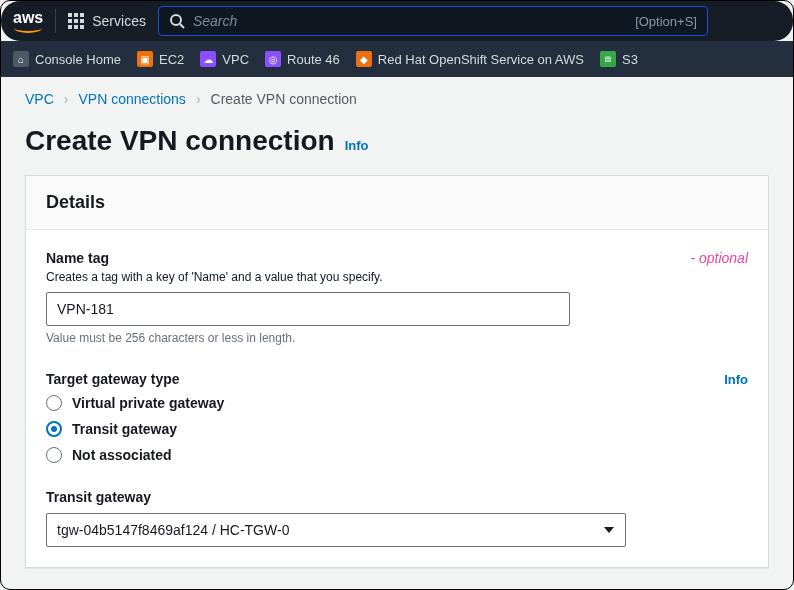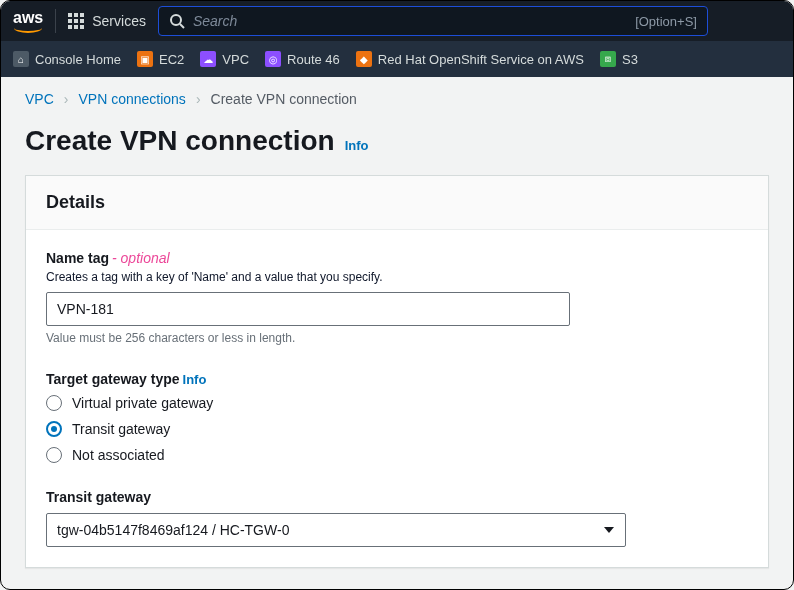--- a/index.html
+++ b/index.html
@@ -12,20 +12,21 @@
   border: 1px solid #000;
   border-radius: 10px;
 }
 .top-nav {
   background: #161d26;
   height: 40px;
   display: flex;
   align-items: center;
   padding: 0 12px;
   gap: 12px;
+  border-radius: 19px;
 }
 .aws-logo {
   color: #fff;
   font-weight: 700;
   font-size: 16px;
   display: flex;
   align-items: center;
   gap: 2px;
 }
 .aws-logo .smile {
@@ -136,36 +137,36 @@
 }
 .panel-header {
   padding: 16px 20px;
   border-bottom: 1px solid #eaeded;
   background: #fafafa;
   font-size: 18px;
   font-weight: 700;
   color: #16191f;
 }
 .panel-body { padding: 20px; }
-.field-label { font-size: 14px; font-weight: 700; color: #16191f; display: flex; gap: 3px; align-items: baseline; }
+.field-label { font-size: 14px; font-weight: 700; color: #16191f; display: flex; gap: 3px; align-items: baseline; justify-content: space-between; }
 .optional { font-weight: 400; font-style: italic; color: #ec4899; }
 .field-desc { font-size: 12px; color: #0f172a; margin-top: 4px; }
 .text-input {
   width: 524px;
   height: 34px;
   border: 1px solid #687078;
   border-radius: 2px;
   padding: 0 10px;
   font-size: 14px;
   margin-top: 8px;
   color: #16191f;
 }
 .constraint { font-size: 12px; color: #687078; margin-top: 5px; }
 .radio-group { margin-top: 8px; display: flex; flex-direction: column; gap: 10px; }
-.radio-row { display: flex; align-items: flex-end; gap: 10px; cursor: pointer; }
+.radio-row { display: flex; align-items: flex-end; gap: 10px; cursor: pointer; font-weight: bold; }
 .radio {
   width: 16px; height: 16px; border-radius: 50%;
   border: 1px solid #687078; display: inline-flex;
   align-items: center; justify-content: center;
 }
 .radio.checked { border-color: #0073bb; border-width: 2px; }
 .radio.checked::after { content: ""; width: 6px; height: 6px; border-radius: 50%; background: #0073bb; }
 .radio-label { font-size: 14px; color: #16191f; }
 .select-wrap {
   position: relative;

